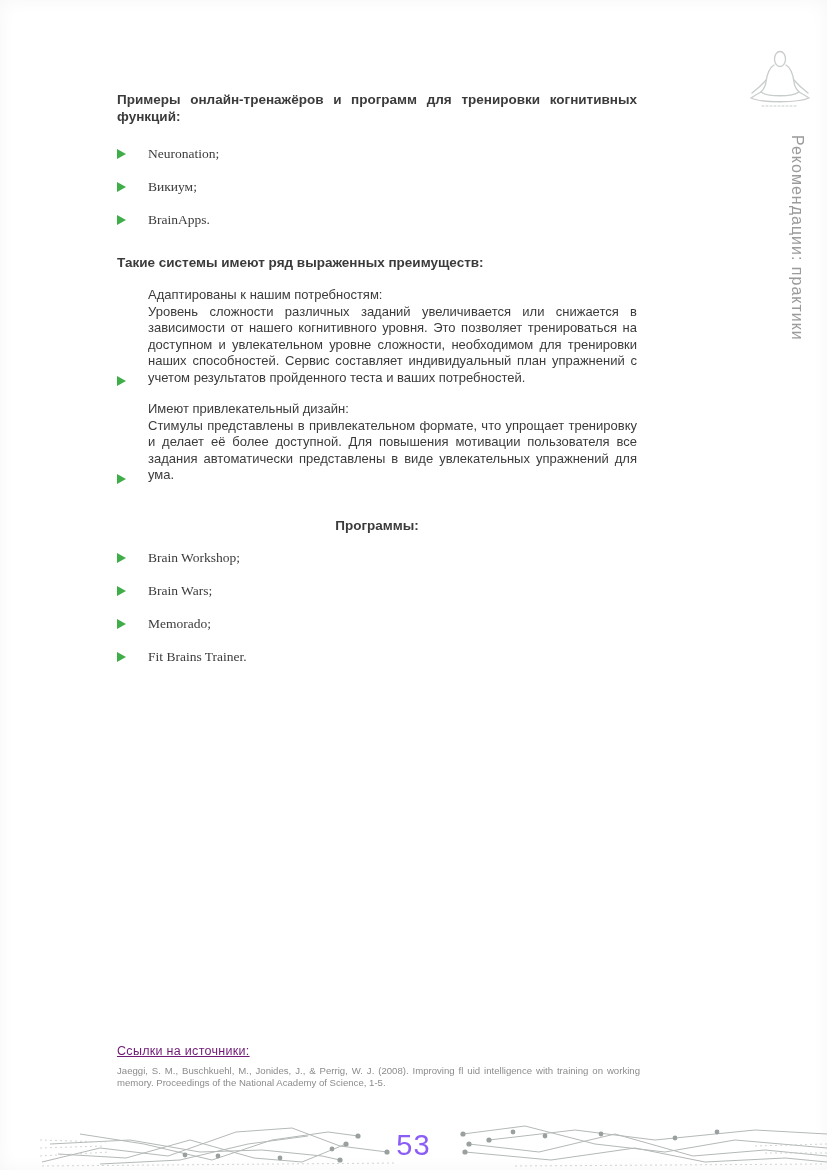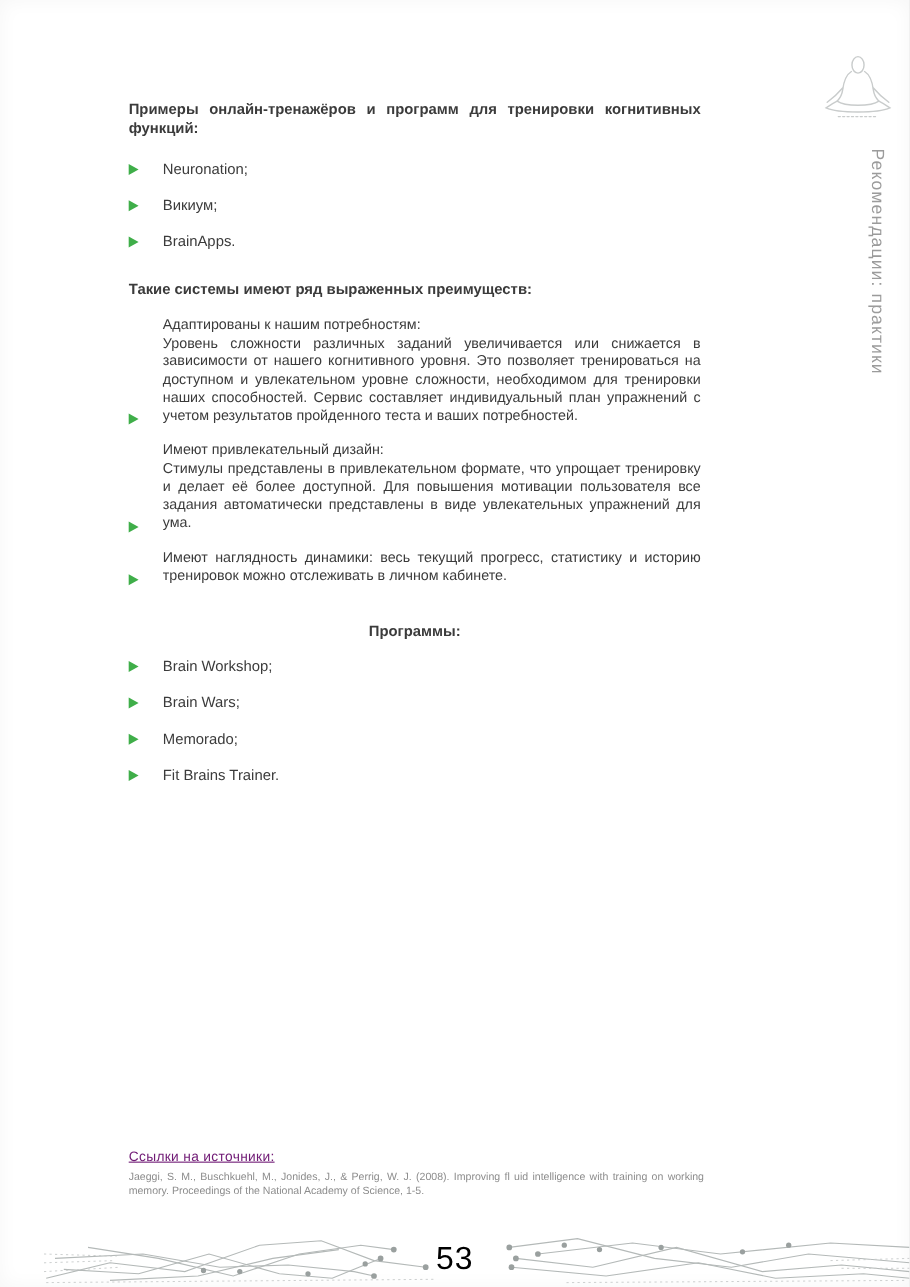--- a/index.html
+++ b/index.html
@@ -21,21 +21,21 @@
     text-align:justify;margin:0 0 21px 0;
   }
   .heading{
     font-size:13.5px;line-height:17px;font-weight:700;
     margin:26px 0 16px 0;
   }
   .heading.programs{margin-top:33px;text-align:center;}
   ul.plain{list-style:none;margin:0;padding:0;}
   ul.plain li{
     display:flex;align-items:flex-start;
-    margin:0 0 17px 0;font-size:13.5px;line-height:16px;
+    margin:0 0 17px 0;font-size:13.5px;line-height:16px;font-family:Liberation Serif, serif;
   }
   .tri{
     flex:0 0 auto;width:0;height:0;
     border-top:5px solid transparent;border-bottom:5px solid transparent;
     border-left:9px solid #3fae49;
     margin:3px 22px 0 0;
   }
   .adv{
     display:flex;align-items:flex-end;
     margin:0 0 15px 0;
@@ -62,21 +62,21 @@
     font-size:9.6px;line-height:11.6px;color:#8c8c8c;
     text-align:justify;margin:0 0 3px 0;
   }
   
   .footer{position:absolute;left:0;bottom:0;width:827px;height:50px;}
   .decor-left{position:absolute;left:40px;bottom:2px;}
   .decor-right{position:absolute;right:0;bottom:2px;}
   .page-num{
     position:absolute;left:0;right:0;bottom:8px;
     text-align:center;
-    font-size:29px;color:#000000;letter-spacing:1px;
+    font-size:29px;color:#8b5cf6;letter-spacing:1px;
   }
 </style>
 </head>
 <body>
 
 <div class="page">
 
   <svg class="side-icon" viewBox="0 0 64 58" fill="none" stroke="#c9cccc" stroke-width="1.3" stroke-linecap="round">
     <ellipse cx="32" cy="9" rx="5.5" ry="7.5"></ellipse>
     <path d="M26,15 C21,18 19,24 18,32 C17.5,36 16,39 13,42"></path>
@@ -120,26 +120,20 @@
 
     <div class="adv">
       <span class="tri"></span>
       <div class="txt">
         <span class="t">Имеют привлекательный дизайн:</span>
         <span class="b">Стимулы представлены в привлекательном формате, что упрощает тренировку и делает её более доступной. Для повышения мотивации пользователя все задания автоматически представлены в виде увлекательных упражнений для ума.</span>
       </div>
     </div>
 
 
-    <div class="adv">
-      <span class="tri"></span>
-      <div class="txt">
-        <span class="b">Имеют наглядность динамики: весь текущий прогресс, статистику и историю тренировок можно отслеживать в личном кабинете.</span>
-      </div>
-    </div>
 
     <p class="heading programs">Программы:</p>
 
     <ul class="plain">
       <li>
         <span class="tri"></span>
         <span>Brain Workshop;</span>
       </li>
       <li>
         <span class="tri"></span>

